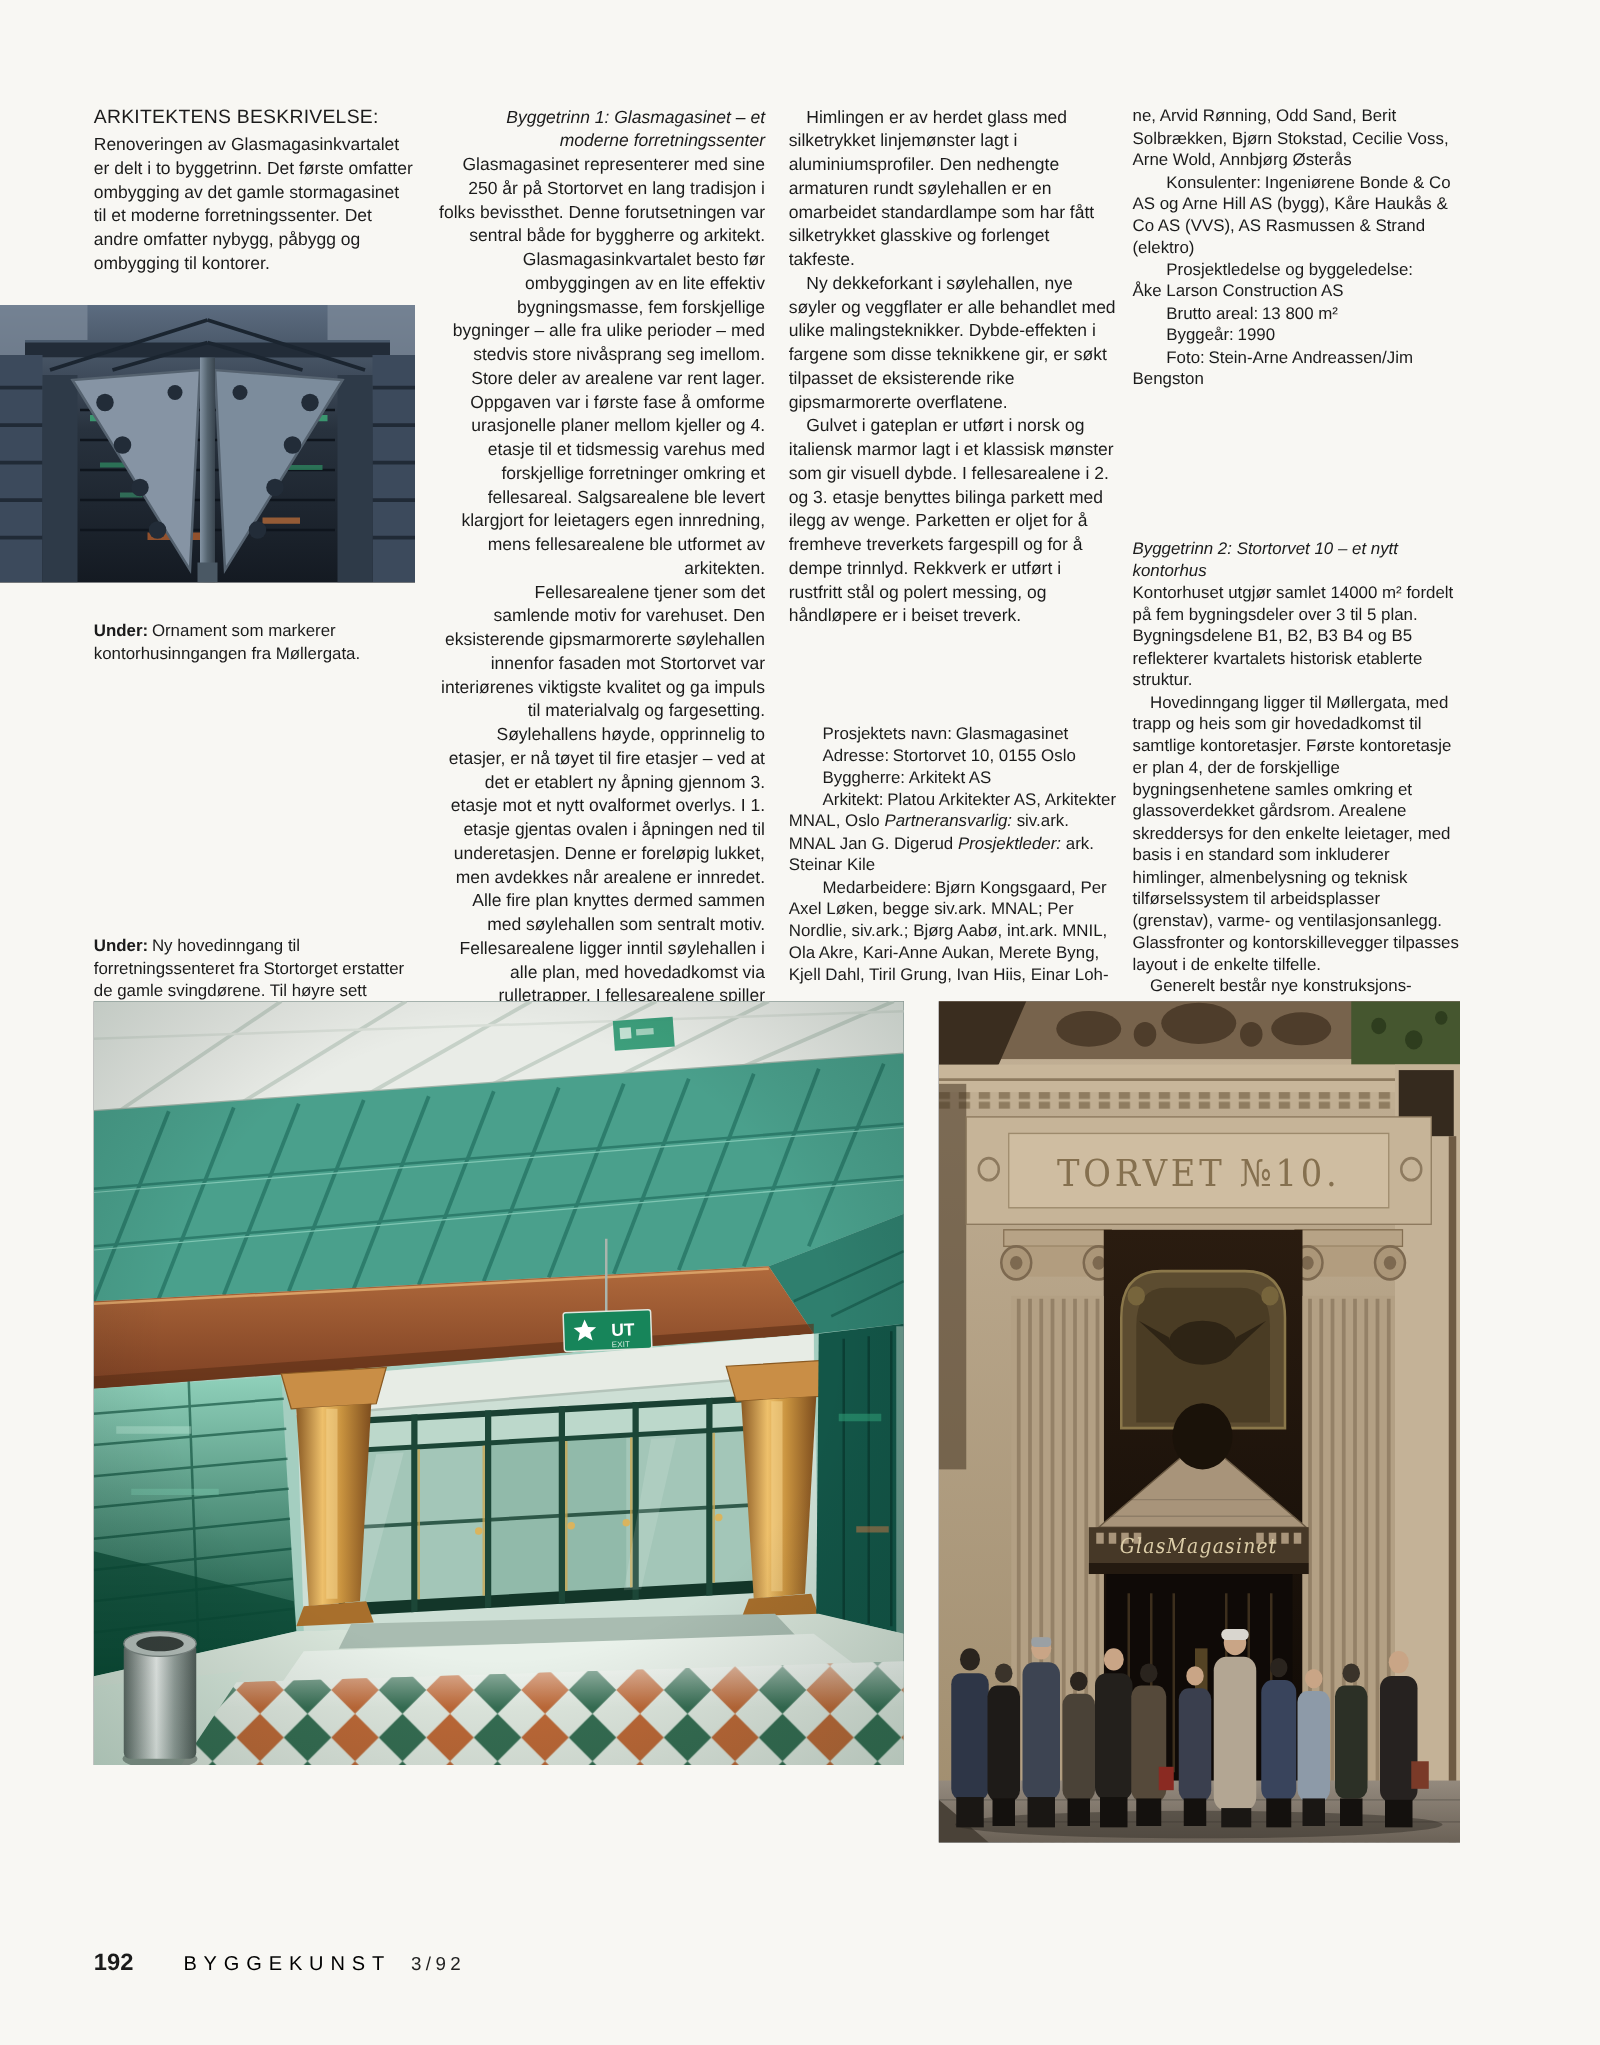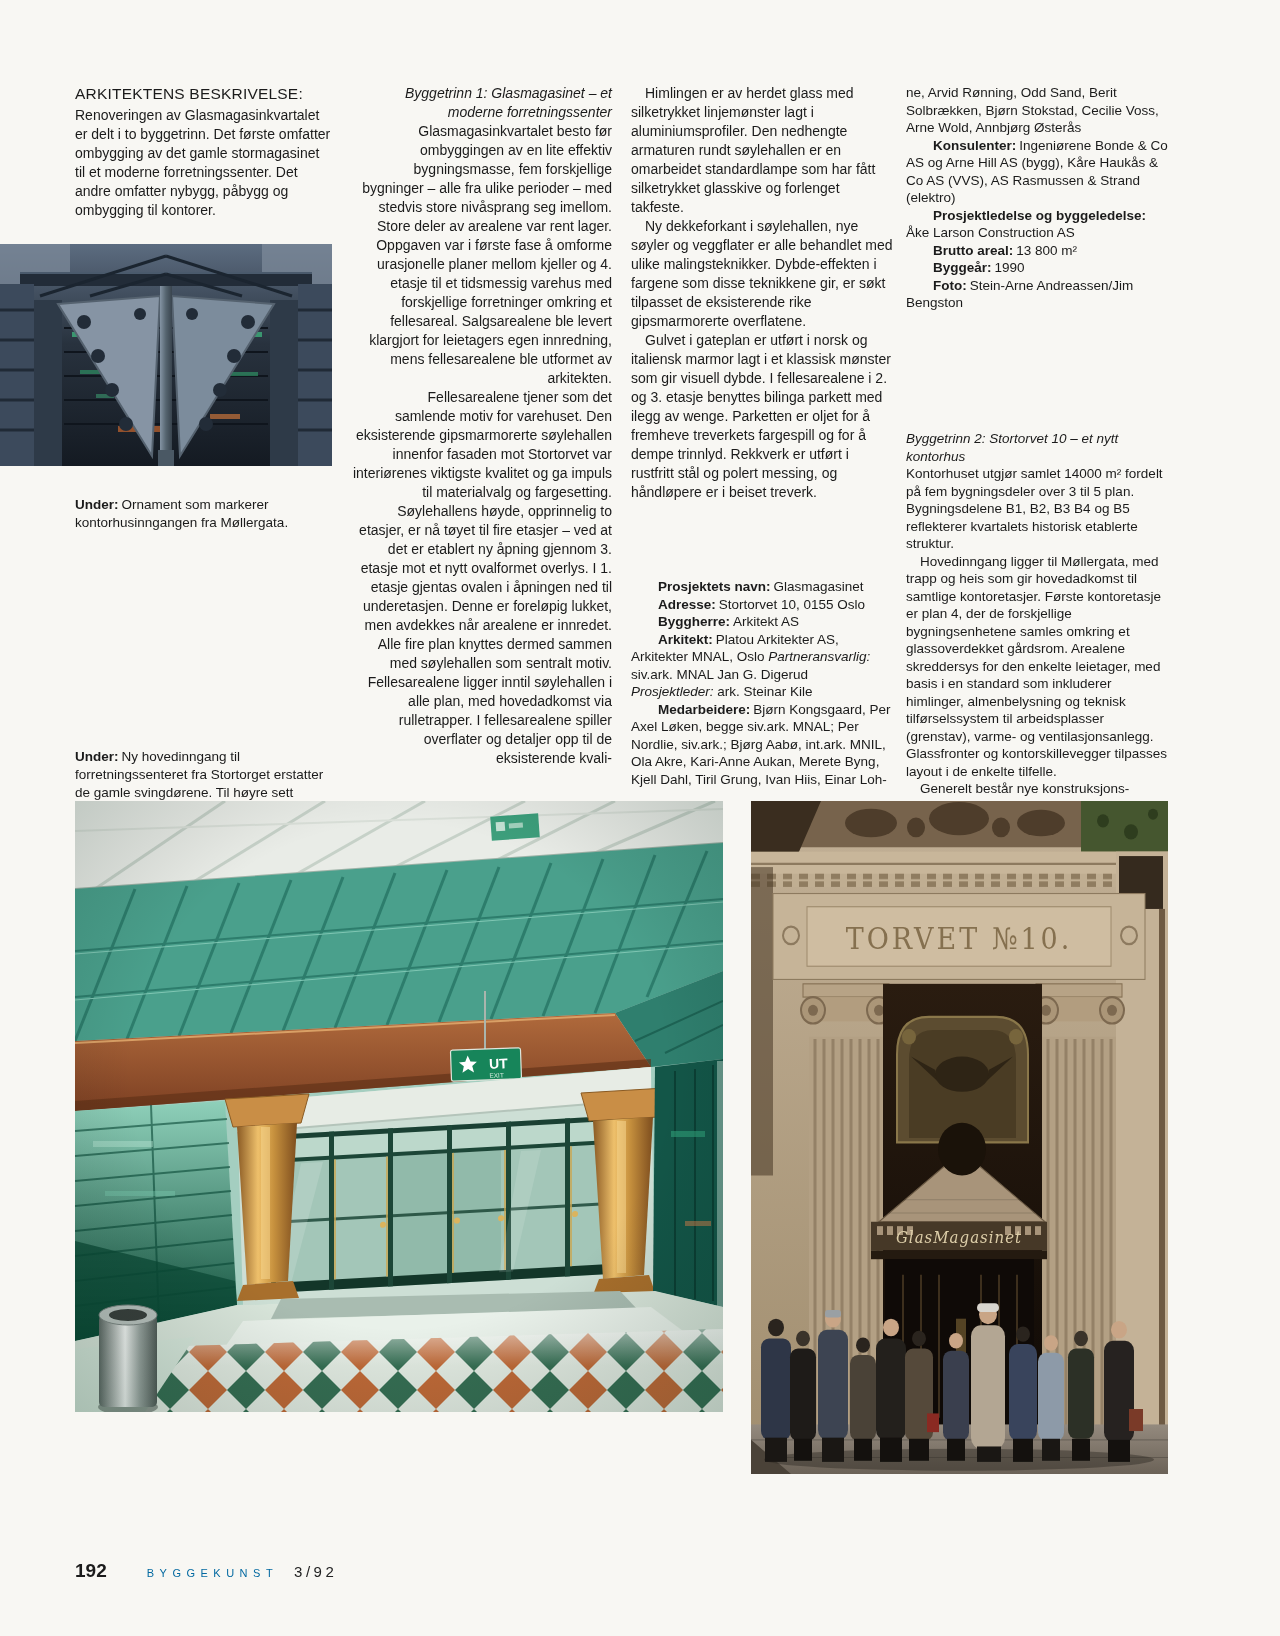--- a/index.html
+++ b/index.html
@@ -4,29 +4,29 @@
 <style>
   html,body{margin:0;padding:0;background:#dedcd6;}
   .page{position:relative;width:1280px;height:1636px;background:#f8f7f3;
         font-family:"Liberation Sans",sans-serif;color:#1b1b1b;overflow:hidden;margin:0 auto;}
   .col{position:absolute;font-size:14px;line-height:19px;}
   .col p{margin:0;}
   .ind{text-indent:14px;}
   .desc-head{font-size:15.5px;font-weight:normal;margin:0 0 3px 0;letter-spacing:.2px;}
   .ital{font-style:italic;}
   .small{font-size:13.5px;line-height:17.5px;}
-  .facts b{font-weight:bold;padding-left:27px;}
+  .facts b{font-weight:normal;padding-left:27px;}
   .facts b{margin-right:3px;}
   .caption{position:absolute;font-size:13.5px;line-height:18px;}
   .caption b{margin-right:3px;}
   .photo{position:absolute;overflow:hidden;background:#20262c;}
   .photo svg{display:block;width:100%;height:100%;}
   .footer{position:absolute;left:75px;top:1560px;display:flex;align-items:baseline;}
   .footer .pn{font-weight:bold;font-size:19px;margin-right:40px;}
-  .footer .mag{font-size:11px;letter-spacing:5.5px;color:#0369a1;}
+  .footer .mag{font-size:16px;letter-spacing:5.5px;color:#000000;}
   .footer .iss{font-size:15px;letter-spacing:3.5px;color:#222;margin-left:16px;}
 </style>
 </head>
 <body>
 
 <div class="page">
 
   <div class="col" style="left:75px;top:84px;width:256px;">
     <div class="desc-head">ARKITEKTENS BESKRIVELSE:</div>
     <p>Renoveringen av Glasmagasinkvartalet er delt i to byggetrinn. Det første omfatter ombygging av det gamle stormagasinet til et moderne forretningssenter. Det andre omfatter nybygg, påbygg og ombygging til kontorer.</p>
@@ -116,20 +116,21 @@
   <p class="caption" style="left:75px;top:482px;width:256px;">
     <b>Under:</b><span>Ornament som markerer kontorhusinngangen fra Møllergata.</span>
   </p>
 
   <p class="caption" style="left:75px;top:734px;width:256px;">
     <b>Under:</b><span>Ny hovedinngang til forretningssenteret fra Stortorget erstatter de gamle svingdørene. Til høyre sett utenfra, til venstre sett innenfra.</span>
   </p>
 
   <div class="col" style="left:350px;top:84px;width:262px;text-align:right;">
     <p class="ital">Byggetrinn 1: Glasmagasinet – et moderne forretningssenter</p>
+    <p>Glasmagasinet representerer med sine 250 år på Stortorvet en lang tradisjon i folks bevissthet. Denne forutsetningen var sentral både for byggherre og arkitekt.</p>
     <p class="ind">Glasmagasinkvartalet besto før ombyggingen av en lite effektiv bygningsmasse, fem forskjellige bygninger – alle fra ulike perioder – med stedvis store nivåsprang seg imellom. Store deler av arealene var rent lager.</p>
     <p class="ind">Oppgaven var i første fase å omforme urasjonelle planer mellom kjeller og 4. etasje til et tidsmessig varehus med forskjellige forretninger omkring et fellesareal. Salgsarealene ble levert klargjort for leietagers egen innredning, mens fellesarealene ble utformet av arkitekten.</p>
     <p class="ind">Fellesarealene tjener som det samlende motiv for varehuset. Den eksisterende gipsmarmorerte søylehallen innenfor fasaden mot Stortorvet var interiørenes viktigste kvalitet og ga impuls til materialvalg og fargesetting.</p>
     <p class="ind">Søylehallens høyde, opprinnelig to etasjer, er nå tøyet til fire etasjer – ved at det er etablert ny åpning gjennom 3. etasje mot et nytt ovalformet overlys. I 1. etasje gjentas ovalen i åpningen ned til underetasjen. Denne er foreløpig lukket, men avdekkes når arealene er innredet. Alle fire plan knyttes dermed sammen med søylehallen som sentralt motiv.</p>
     <p class="ind">Fellesarealene ligger inntil søylehallen i alle plan, med hovedadkomst via rulletrapper. I fellesarealene spiller overflater og detaljer opp til de eksisterende kvali-</p>
   </div>
 
   <div class="col" style="left:631px;top:84px;width:262px;">
     <p class="ind">Himlingen er av herdet glass med silketrykket linjemønster lagt i aluminiumsprofiler. Den nedhengte armaturen rundt søylehallen er en omarbeidet standardlampe som har fått silketrykket glasskive og forlenget takfeste.</p>
     <p class="ind">Ny dekkeforkant i søylehallen, nye søyler og veggflater er alle behandlet med ulike malingsteknikker. Dybde-effekten i fargene som disse teknikkene gir, er søkt tilpasset de eksisterende rike gipsmarmorerte overflatene.</p>

